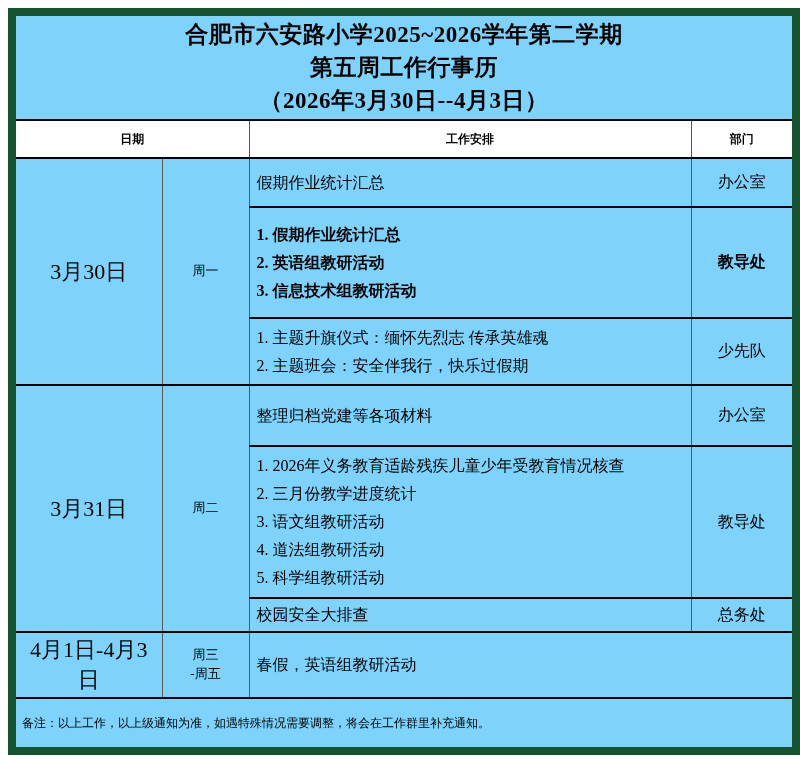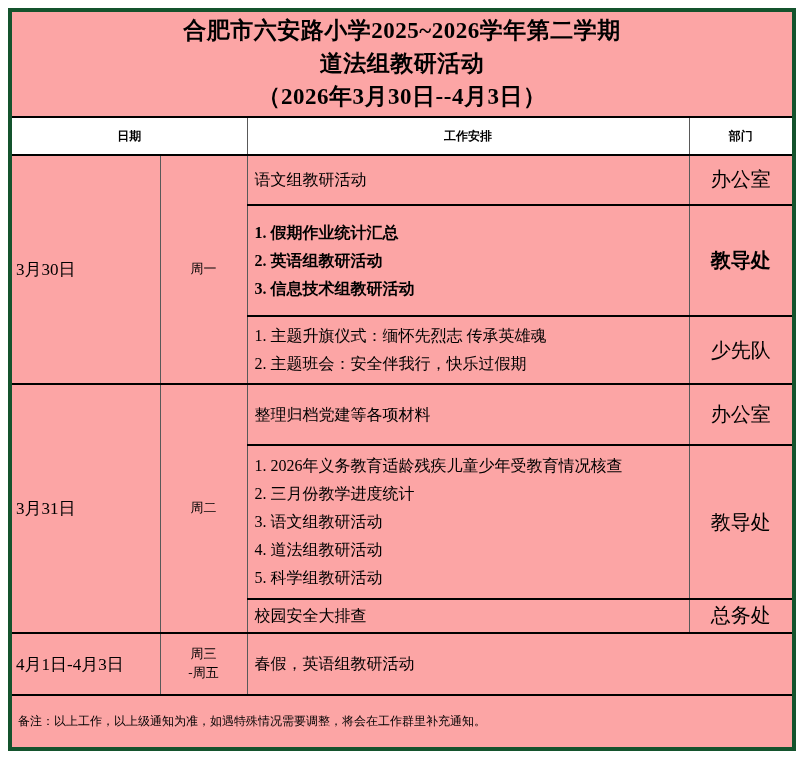--- a/index.html
+++ b/index.html
@@ -16,22 +16,22 @@
     width: 800px;
     height: 759px;
     padding: 8px;
     background: #fff;
   }
   table.schedule {
     border-collapse: collapse;
     table-layout: fixed;
     width: 784px;
     height: 743px;
-    border: 4px solid #14532d;
-    background: #fca5a5;
+    border: 8px solid #14532d;
+    background: #7dd3fc;
   }
   td, th {
     box-sizing: border-box;
     border-left: 1px solid #595959;
     border-right: 1px solid #595959;
     border-top: 2px solid #000;
     border-bottom: 2px solid #000;
     padding: 2px 4px;
     vertical-align: middle;
     overflow: hidden;
@@ -54,39 +54,40 @@
   
   tr.header-row th {
     height: 38px;
     font-size: 12px;
     font-weight: bold;
     text-align: center;
     background: #fff;
   }
   
   td.date-cell {
-    font-size: 17px;
+    text-align: center;
+    font-size: 22px;
   }
   td.weekday-cell {
     text-align: center;
     font-size: 13px;
     white-space: pre-line;
     line-height: 1.45;
   }
   td.work-cell {
     text-align: left;
     font-size: 16px;
     padding-left: 7px;
     padding-right: 6px;
     white-space: pre-line;
     line-height: 1.75;
   }
   td.dept-cell {
     text-align: center;
-    font-size: 20px;
+    font-size: 16px;
   }
   td.remark-cell {
     font-size: 12px;
     text-align: left;
     padding-left: 6px;
     height: 53px;
   }
   
   tr.r-1a td { height: 49px; }
   tr.r-1b td { height: 111px; font-weight: bold; }
@@ -105,35 +106,35 @@
       <col style="width:150px">
       <col style="width:87px">
       <col style="width:442px">
       <col style="width:105px">
     </colgroup>
 
     <tbody>
         <tr>
       <td class="title-cell" colspan="4">
         <div class="title-line">合肥市六安路小学2025~2026学年第二学期</div>
-        <div class="title-line">道法组教研活动</div>
+        <div class="title-line">第五周工作行事历</div>
         <div class="title-line">（2026年3月30日--4月3日）</div>
       </td>
     </tr>
 
     <tr class="header-row">
       <th colspan="2">日期</th>
       <th>工作安排</th>
       <th>部门</th>
     </tr>
 
     <tr class="r-1a">
       <td class="date-cell" rowspan="3">3月30日</td>
       <td class="weekday-cell" rowspan="3">周一</td>
-      <td class="work-cell">语文组教研活动</td>
+      <td class="work-cell">假期作业统计汇总</td>
       <td class="dept-cell">办公室</td>
     </tr>
     <tr class="r-1b">
       <td class="work-cell">1. 假期作业统计汇总
 2. 英语组教研活动
 3. 信息技术组教研活动</td>
       <td class="dept-cell">教导处</td>
     </tr>
     <tr class="r-1c">
       <td class="work-cell">1. 主题升旗仪式：缅怀先烈志 传承英雄魂

